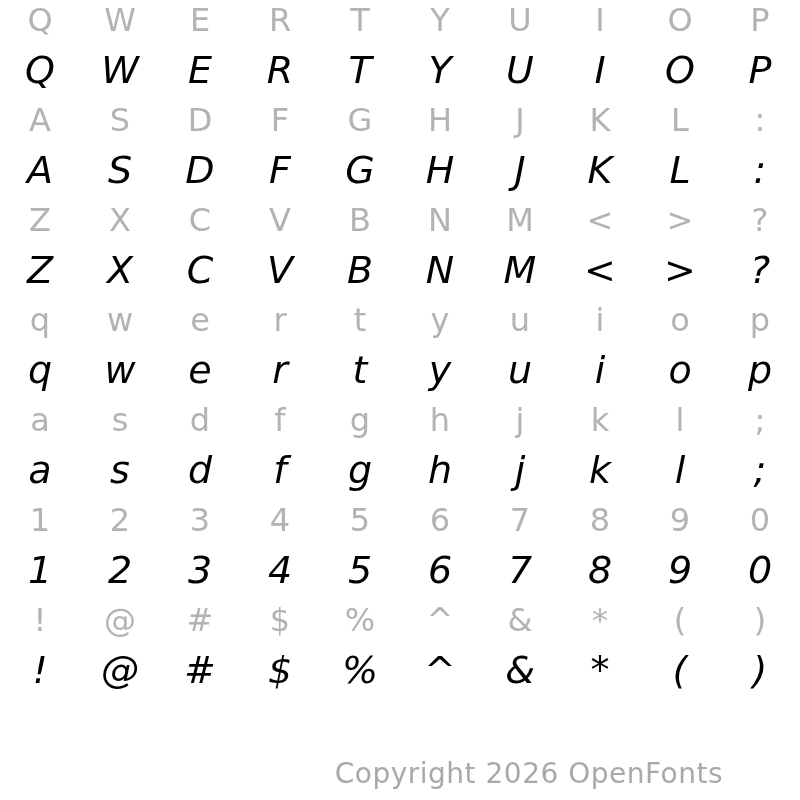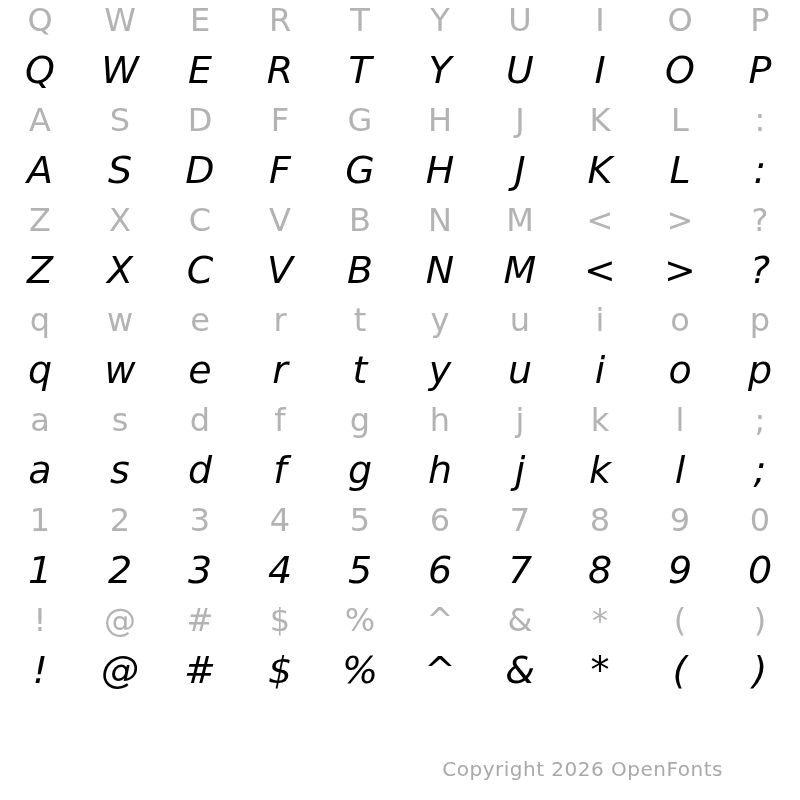--- a/index.html
+++ b/index.html
@@ -49,21 +49,21 @@
   .cell {
     width: 80px;
     text-align: center;
     line-height: 1;
     white-space: pre;
   }
   .footer {
     position: absolute;
     top: 757px;
     right: 77px;
-    font-size: 20px;
+    font-size: 28px;
     font-style: normal;
     color: var(--footer-gray, #a9a9a9);
     letter-spacing: 0.5px;
     text-align: center;
   }
 </style>
 </head>
 <body style="--bg: #ffffff; --ref-gray: #b3b3b3; --ink: #000000; --footer-gray: #a9a9a9;">
 
 <div class="sheet">

